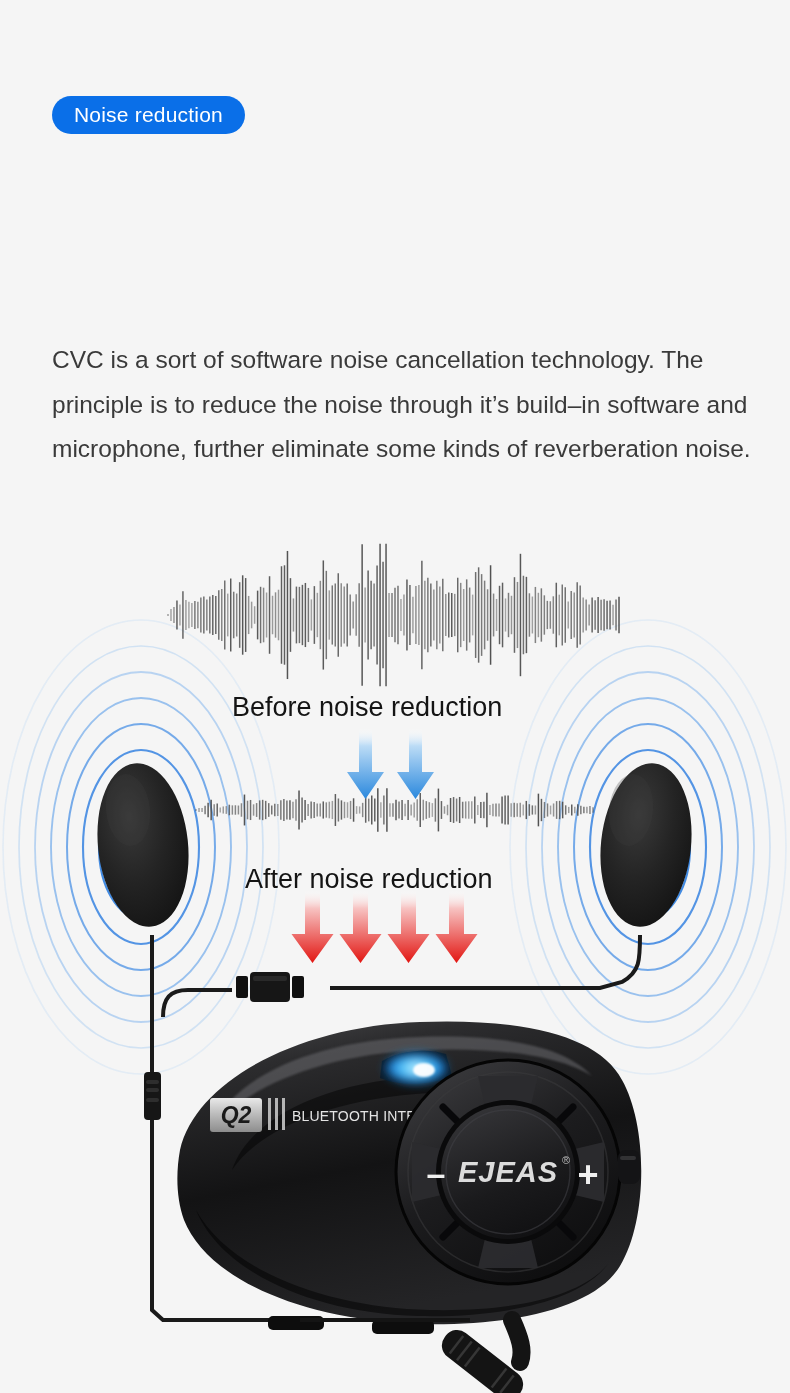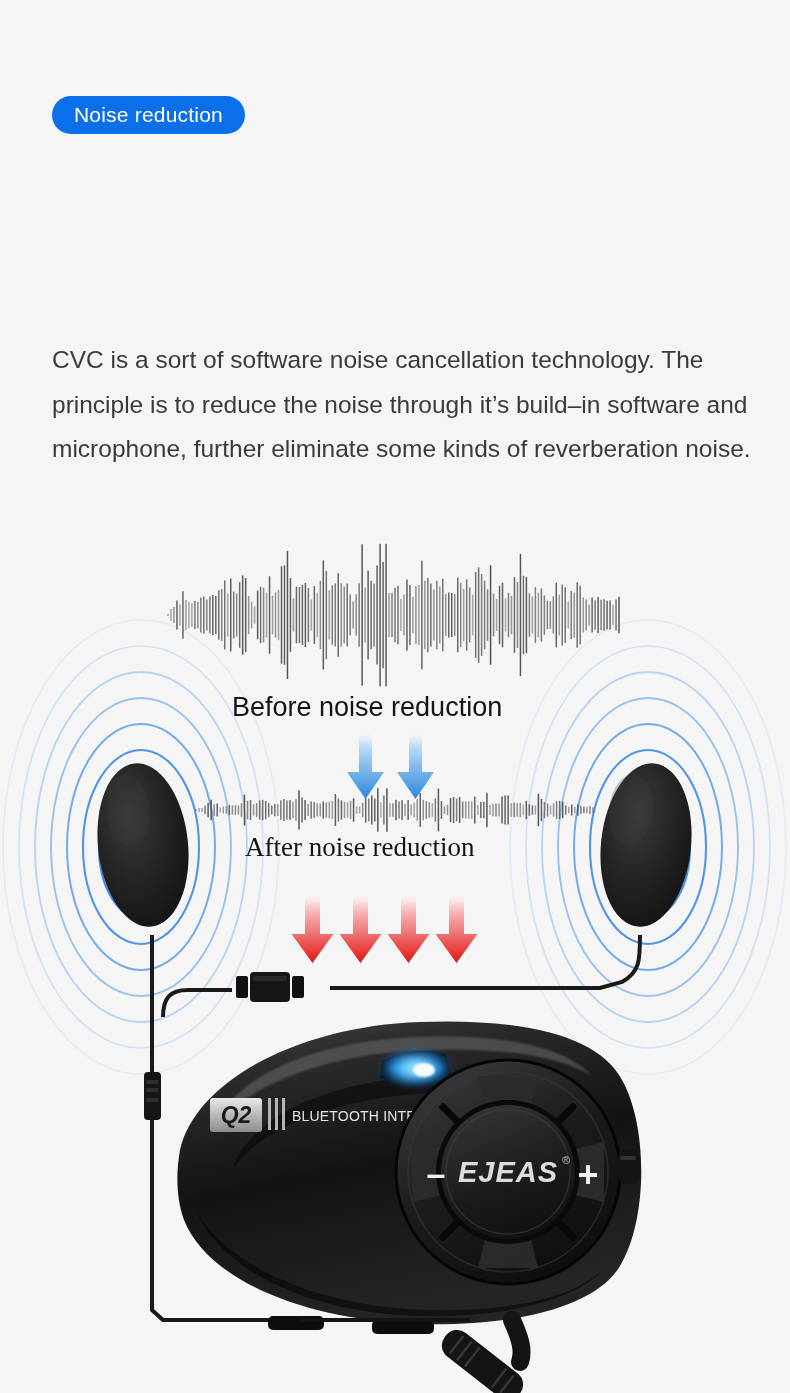--- a/index.html
+++ b/index.html
@@ -78,21 +78,21 @@
 
   
   .wave-label {
     position: absolute;
     font-size: 27px;
     color: #141414;
     white-space: nowrap;
     font-weight: 400;
   }
   #label-before { left: 232px; top: 156px; margin-top: 16px; }
-  #label-after  { left: 245px; top: 312px; font-family: Liberation Serif, serif; }
+  #label-after  { left: 245px; top: 344px; }
 </style>
 </head>
 <body>
 
 <div id="page">
 
   <div class="badge">Noise reduction</div>
 
 
   <p class="body-copy">CVC is a sort of software noise cancellation technology. The principle is to reduce the noise through it’s build–in software and microphone, further eliminate some kinds of reverberation noise.</p>

